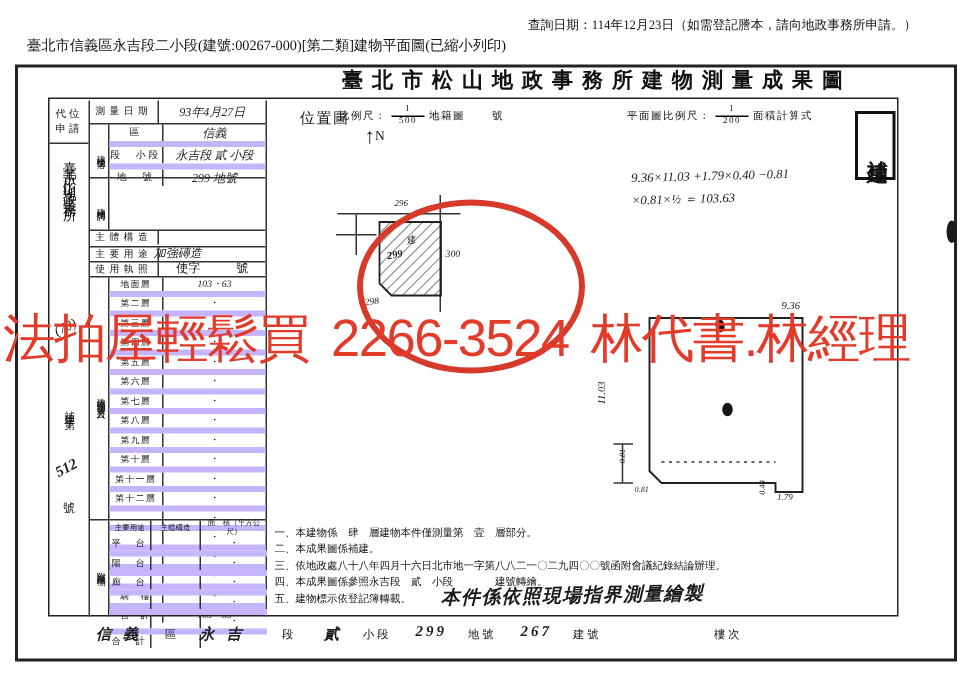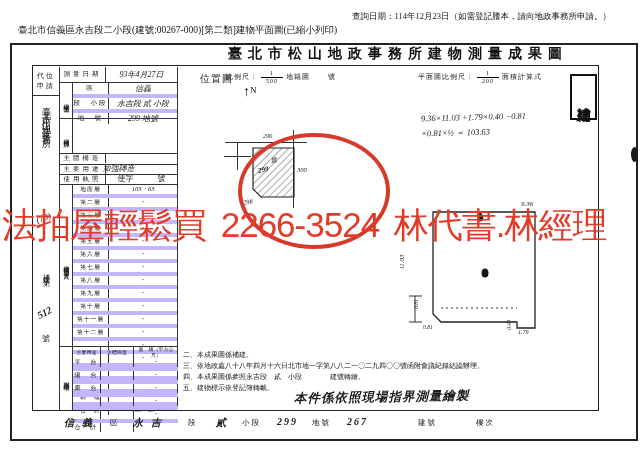--- a/index.html
+++ b/index.html
@@ -92,21 +92,21 @@
   
   .notes { left:183px; top:350px; width:400px; font-size:7px; line-height:10.9px; }
   .notes div { white-space:nowrap; }
   .survey-note { left:294px; top:389px; font-size:12.5px; font-weight:600; letter-spacing:1px; transform:rotate(-1deg);
                  white-space:nowrap; }
   
   .bs { top:418px; font-size:7.5px; letter-spacing:2px; }
   .bsv { top:416px; font-size:10px; font-weight:600; letter-spacing:8px; }
   .bs1{left:64px;} .bs2{left:110px;} .bs3{left:133px;text-align:center;} .bs4{left:188px;} .bs5{left:216px; letter-spacing:0;}
   .bs6{left:242px;} .bs7{left:277px; letter-spacing:2px;} .bs8{left:312px;} .bs9{left:347px; letter-spacing:2px;}
-  .bs10{left:382px;margin-left:36px;} .bs11{left:476px;}
+  .bs10{left:382px;} .bs11{left:476px;}
   
   .ad { left:2px; top:202px; z-index:50; font-family:"Liberation Sans", sans-serif; font-weight:normal;
         font-size:35px; letter-spacing:-1px; word-spacing:6px; white-space:nowrap; }
   .bind-mark { left:631px; top:147px; width:7px; height:15px; background:#1a1a1a; border-radius:50%; }
 </style>
 </head>
 <body>
 
 <div class="page">
 
@@ -344,20 +344,21 @@
   <div class="abs notch-v hw">0.40</div>
   <div class="abs notch-h hw">1.79</div>
   <div class="abs calc hw">
     <div>9.36×11.03 +1.79×0.40 −0.81</div>
     <div>×0.81×½ ＝ 103.63</div>
   </div>
 
   <div class="abs stamp">補建</div>
 
   <div class="abs notes">
+    <div>一、本建物係　肆　層建物本件僅測量第　壹　層部分。</div>
     <div>二、本成果圖係補建。</div>
     <div>三、依地政處八十八年四月十六日北市地一字第八八二一〇二九四〇〇號函附會議紀錄結論辦理。</div>
     <div>四、本成果圖係參照永吉段　貳　小段　　　　建號轉繪。</div>
     <div>五、建物標示依登記簿轉載。</div>
   </div>
   <div class="abs survey-note hw">本件係依照現場指界測量繪製</div>
 
   <div class="abs bsv bs1 hw">信義</div>
   <div class="abs bs bs2">區</div>
   <div class="abs bsv bs3 hw">永吉</div>

